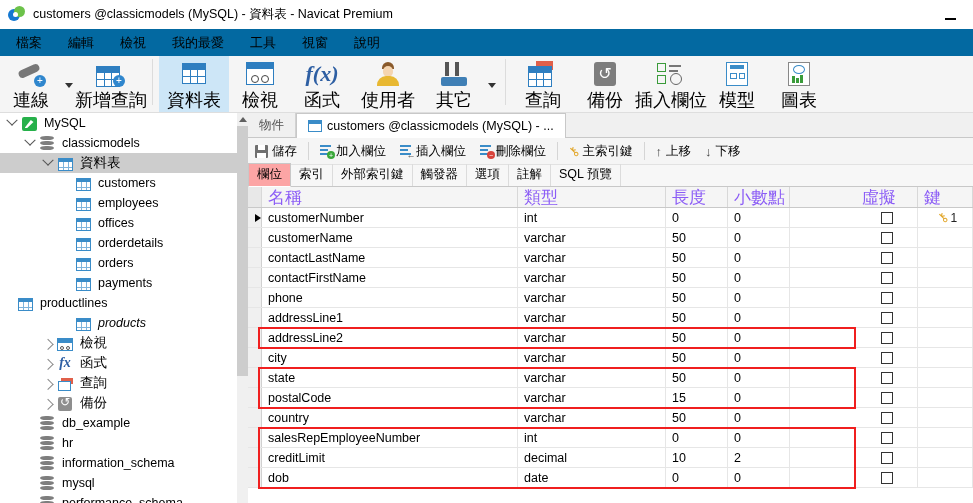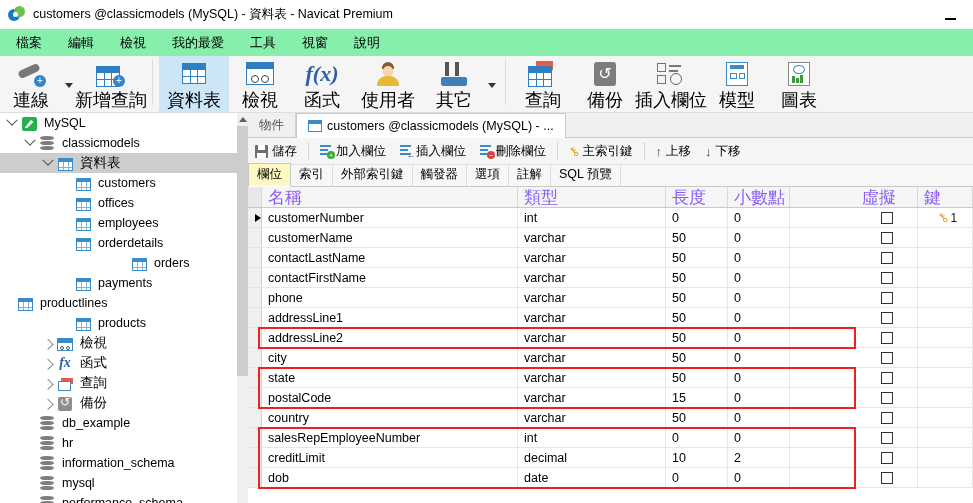--- a/index.html
+++ b/index.html
@@ -35,21 +35,21 @@
   .title-text { font-size: 12.5px; color: #000; white-space: nowrap; }
   .win-min {
     position: absolute; right: 10px; top: 6px; width: 26px; height: 18px;
     display: flex; align-items: flex-end; justify-content: center;
   }
   .win-min i { display: block; width: 11px; height: 2px; background: #000; margin-bottom: 4px; }
 
   
   .menubar {
     position: absolute; left: 0; top: 29px; width: 973px; height: 27px;
-    background: #86efac;
+    background: #0369a1;
     display: flex; align-items: center;
   }
   .menu-item {
     padding: 3px 10px; font-size: 13px; color: #000; cursor: default;
     margin-right: 6px;
   }
   .menu-item:first-child { margin-left: 6px; }
 
   
   .ribbon {
@@ -194,21 +194,21 @@
   .badge{position:absolute;right:-3px;bottom:-2px;width:8px;height:8px;border-radius:50%;
     font-size:7px;color:#fff;display:flex;align-items:center;justify-content:center;line-height:1;}
   .badge.g{background:#3aa83a;} .badge.r{background:#d8443c;}
   .ico-key{color:#e2a72b;font-size:13px;transform:rotate(-45deg);display:inline-block;}
   .arrow-up-g,.arrow-dn-g{font-size:13px;color:#444;}
 
   .subtabs { height: 22px; background:#f7f7f7; display:flex; align-items:flex-end;
     border-bottom:1px solid #c8c8c8; }
   .subtab { padding: 2px 8px 3px 8px; font-size:12.5px; color:#000; cursor:default;
     border-right:1px solid #dcdcdc; white-space:nowrap;}
-  .subtab.active { background:#fef9c3; border:1px solid #c8c8c8; border-bottom:1px solid #fff;
+  .subtab.active { background:#fca5a5; border:1px solid #c8c8c8; border-bottom:1px solid #fff;
     margin-bottom:-1px; padding-bottom:3px;}
 
   
   .grid { position:relative; width:725px; background:#fff; }
   .grid-head { display:flex; height:21px; background:#f5f5f5;
     border-bottom:1px solid #c9c9c9; }
   .gh {
     font-size:17px; display:flex; align-items:center; padding-left:6px;
     border-right:1px solid #d8d8d8; background:#f5f5f5; color:#8b5cf6;
     white-space:nowrap; overflow:hidden; cursor:default;
@@ -439,45 +439,45 @@
       </div>
       <div class="tree-row" style="padding-left: 58px;">
         <span class="twisty"></span>
         <span class="t-ico">
           <span class="ic-tbl">
             <i class="v"></i>
             <i class="v2"></i>
             <i class="h"></i>
           </span>
         </span>
-        <span class="t-lbl">offices</span>
+        <span class="t-lbl">employees</span>
       </div>
       <div class="tree-row" style="padding-left: 58px;">
         <span class="twisty"></span>
         <span class="t-ico">
           <span class="ic-tbl">
             <i class="v"></i>
             <i class="v2"></i>
             <i class="h"></i>
           </span>
         </span>
-        <span class="t-lbl">employees</span>
+        <span class="t-lbl">offices</span>
       </div>
       <div class="tree-row" style="padding-left: 58px;">
         <span class="twisty"></span>
         <span class="t-ico">
           <span class="ic-tbl">
             <i class="v"></i>
             <i class="v2"></i>
             <i class="h"></i>
           </span>
         </span>
         <span class="t-lbl">orderdetails</span>
       </div>
-      <div class="tree-row" style="padding-left: 78px; margin-left: 36px;">
+      <div class="tree-row" style="padding-left: 58px;">
         <span class="twisty"></span>
         <span class="t-ico">
           <span class="ic-tbl">
             <i class="v"></i>
             <i class="v2"></i>
             <i class="h"></i>
           </span>
         </span>
         <span class="t-lbl">orders</span>
       </div>
@@ -496,21 +496,21 @@
         <span class="twisty"></span>
         <span class="t-ico">
           <span class="ic-tbl">
             <i class="v"></i>
             <i class="v2"></i>
             <i class="h"></i>
           </span>
         </span>
         <span class="t-lbl">productlines</span>
       </div>
-      <div class="tree-row" style="padding-left: 58px;">
+      <div class="tree-row" style="padding-left: 58px; font-style: italic;">
         <span class="twisty"></span>
         <span class="t-ico">
           <span class="ic-tbl">
             <i class="v"></i>
             <i class="v2"></i>
             <i class="h"></i>
           </span>
         </span>
         <span class="t-lbl">products</span>
       </div>

